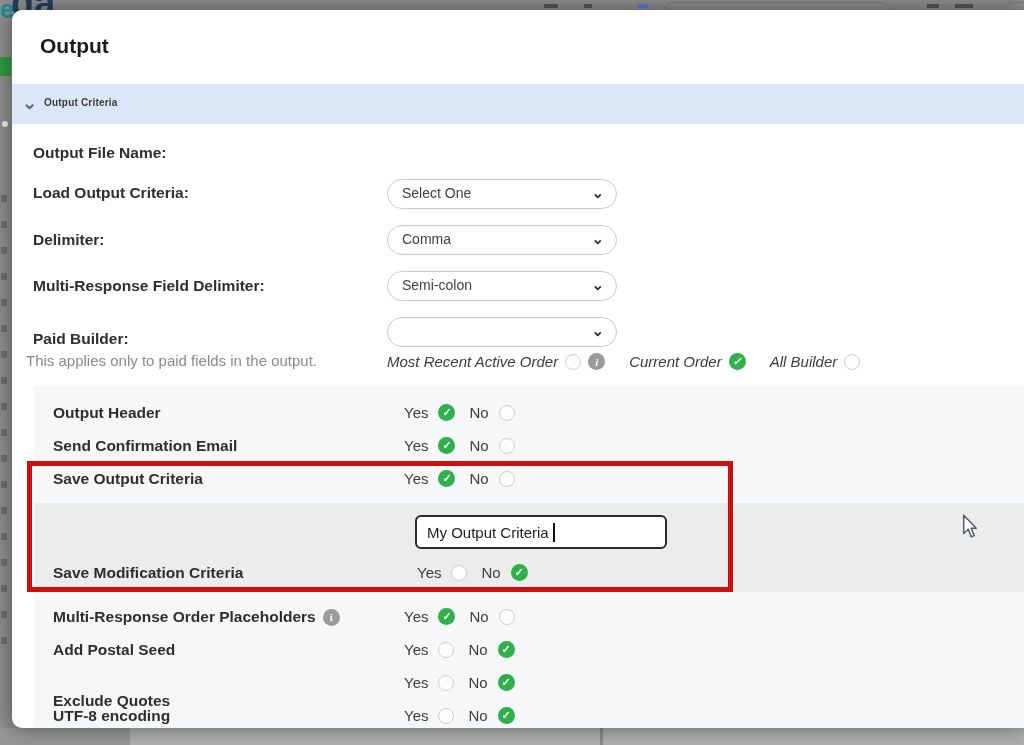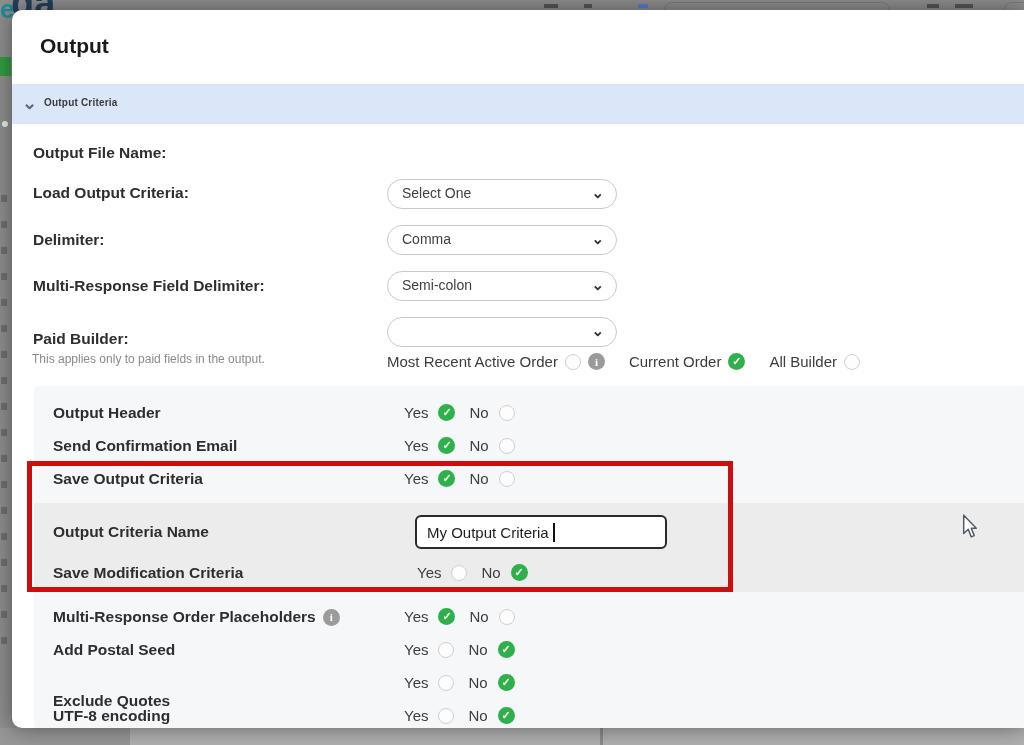--- a/index.html
+++ b/index.html
@@ -25,27 +25,27 @@
   
   .modal { position:absolute; left:12px; top:10px; width:1012px; height:718px; background:#ffffff;
       border-radius:10px 0 0 10px; box-shadow:0 0 22px rgba(0,0,0,.45); z-index:2; }
   .modal-title { position:absolute; left:28px; top:24px; font-size:21px; font-weight:bold; color:#1b1b1b; }
   .section-header { position:absolute; left:0; top:74px; width:1012px; height:40px; background:#dbe7f8; cursor:pointer; }
   .section-chevron { position:absolute; left:10px; top:8px; font-size:18px; color:#5a6b7d; font-weight:bold; }
   .section-title { position:absolute; left:32px; top:13px; font-size:10px; font-weight:bold; color:#3b3b3b; letter-spacing:.2px; }
 
   .flabel { position:absolute; left:21px; font-size:15.5px; font-weight:bold; color:#2e2e2e; }
   .fvalue { position:absolute; left:375px; font-size:15px; color:#555; }
-  .fnote { position:absolute; left:20px; font-size:12px; color:#8a8a8a; }
+  .fnote { position:absolute; left:14px; font-size:15px; color:#8a8a8a; }
 
   .select { position:absolute; left:375px; width:230px; height:30px; border:1.5px solid #c9c9c9; border-radius:15px;
       background:#fff; font-size:14px; color:#3f3f3f; line-height:27px; padding-left:14px; cursor:pointer; }
   .select .chev { position:absolute; right:12px; top:-1px; font-size:15px; color:#333; font-weight:bold; }
 
-  .radio-row { position:absolute; left:375px; top:343px; display:flex; align-items:center; gap:7px; font-size:15px; color:#3c3c3c; }
+  .radio-row { position:absolute; left:375px; top:343px; display:flex; align-items:center; gap:7px; font-size:15px; color:#3c3c3c;font-style:italic; }
   .radio { width:16px; height:16px; border-radius:50%; background:#fdfdfd; border:1.5px solid #cfcfcf; display:inline-block; cursor:pointer; }
   .chk { width:17px; height:17px; border-radius:50%; background:#2eb04a; color:#fff; font-size:11px; font-weight:bold;
       display:inline-flex; align-items:center; justify-content:center; cursor:pointer; }
   .info { width:17px; height:17px; border-radius:50%; background:#9b9b9b; color:#fff; font-size:11px; font-weight:bold;
       display:inline-flex; align-items:center; justify-content:center; font-family:"Liberation Serif", serif; cursor:pointer; }
   .gap10 { width:10px; }
 
   .panel { position:absolute; left:22px; top:376px; width:990px; height:342px; background:#f6f7f8; border-radius:3px; }
   .subband { position:absolute; left:0; top:117px; width:990px; height:89px; background:#ececec; }
   .prow { position:absolute; left:19px; height:22px; display:flex; align-items:center; font-size:15.5px; }
@@ -160,23 +160,20 @@
       <div class="prow" style="top:82px;">
         <span class="plabel">Save Output Criteria</span>
       </div>
       <div class="yn" style="top:84px;">
         <span class="w">Yes</span>
         <span class="chk">✓</span>
         <span class="w" style="margin-left:8px;">No</span>
         <span class="radio"></span>
       </div>
 
-      <div class="prow" style="top:135px;">
-        <span class="plabel">Output Criteria Name</span>
-      </div>
       <div class="textinput-wrap">
         <input class="textinput" type="text" value="My Output Criteria" style="">
         <div class="caret"></div>
       </div>
 
       <div class="prow" style="top:176px;">
         <span class="plabel">Save Modification Criteria</span>
       </div>
       <div class="yn indent" style="top:178px;">
         <span class="w">Yes</span>

